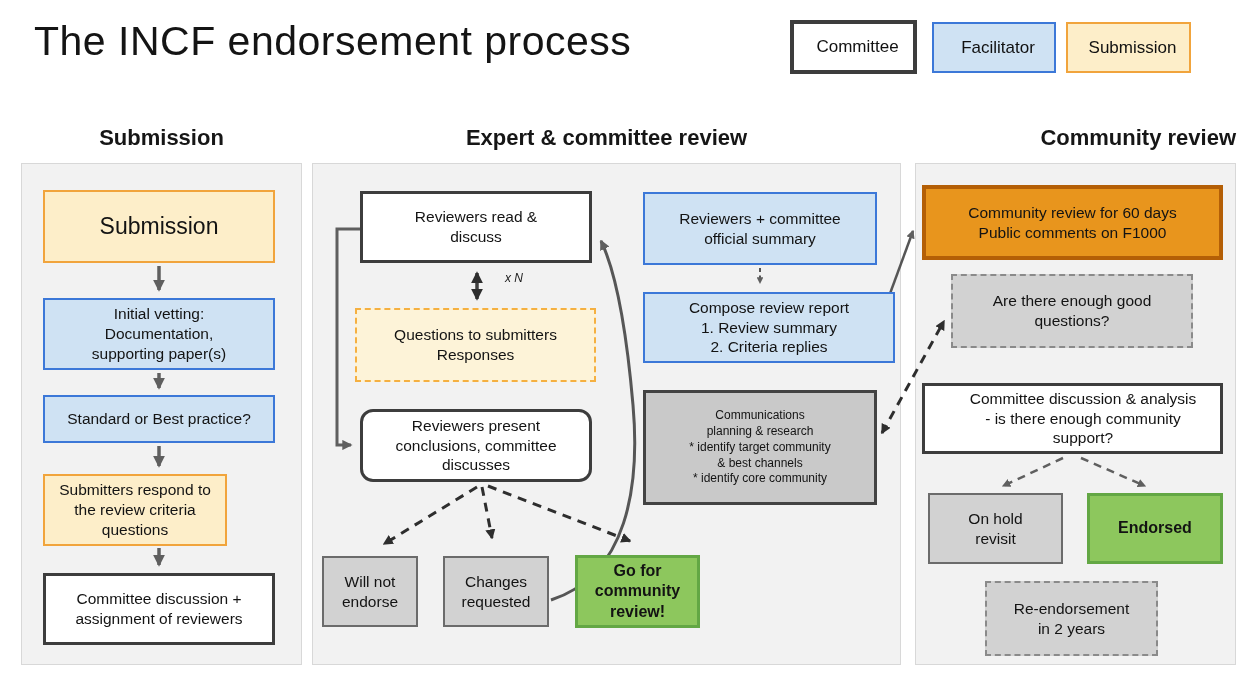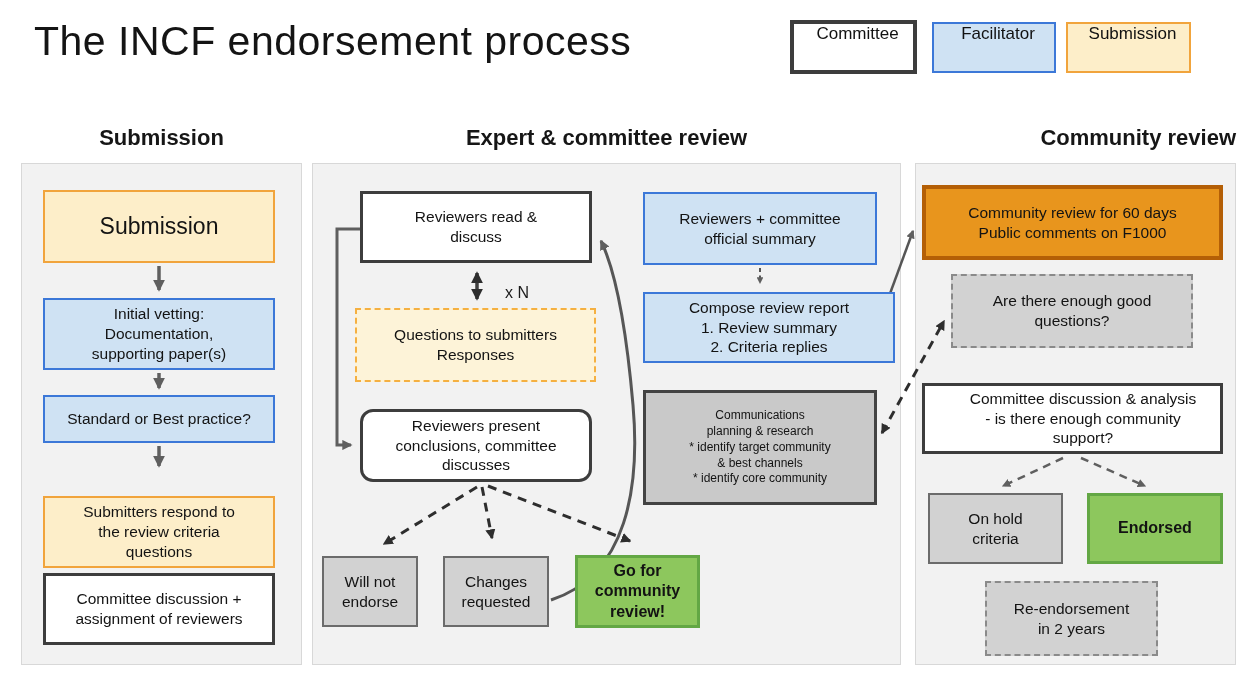--- a/index.html
+++ b/index.html
@@ -17,21 +17,21 @@
   html,body{margin:0;padding:0;background:#ffffff;}
   #canvas{
     position:relative; width:1253px; height:688px; overflow:hidden;
     background:#ffffff;
     font-family:"Liberation Sans","DejaVu Sans",sans-serif;
     color:#111111;
   }
   .abs{position:absolute; box-sizing:border-box;}
   #title{left:34px; top:18px; font-size:41px; letter-spacing:0.5px; color:#141414;}
   .legend-box{
-    display:flex; align-items:flex-start; justify-content:center;
+    display:flex; align-items:center; justify-content:center;
     font-size:17px; z-index:3;padding-left:8px;
   }
   #legend-committee{left:790px; top:20px; width:127px; height:54px;
     background:var(--committee-fill); border:4px solid var(--committee-border);}
   #legend-facilitator{left:932px; top:22px; width:124px; height:51px;
     background:var(--facilitator-fill); border:2px solid var(--facilitator-border);}
   #legend-submitters{left:1066px; top:22px; width:125px; height:51px;
     background:var(--submitters-fill); border:2px solid var(--submitters-border);}
   .col-header{
     top:125px; font-size:22px; font-weight:bold; text-align:center; z-index:3; color:#161616;
@@ -57,21 +57,21 @@
   .submitters{background:var(--submitters-fill); border:2px solid var(--submitters-border);}
   .submitters-dashed{background:var(--submitters-dashed-fill); border:2px dashed var(--submitters-dashed-border);}
   .gray{background:var(--gray-fill); border:2px solid var(--gray-border);}
   .gray-dashed{background:var(--gray-fill); border:2px dashed var(--gray-dashed-border);}
   .green{background:var(--green-fill); border:3px solid var(--green-border); font-weight:bold; font-size:16px;}
   .orange{background:var(--orange-fill); border:4px solid var(--orange-border);}
 
   #node-submission{left:43px; top:190px; width:232px; height:73px; font-size:23px;}
   #node-initial-vetting{left:43px; top:298px; width:232px; height:72px;}
   #node-standard-best{left:43px; top:395px; width:232px; height:48px;}
-  #node-submitters-respond{left:43px; top:474px; width:232px; height:72px;margin-top:22px;}
+  #node-submitters-respond{left:43px; top:474px; width:184px; height:72px;}
   #node-committee-discussion{left:43px; top:573px; width:232px; height:72px;}
 
   #node-reviewers-read{left:360px; top:191px; width:232px; height:72px;}
   #node-questions{left:355px; top:308px; width:241px; height:74px;}
   #node-reviewers-present{left:360px; top:409px; width:232px; height:73px;border-radius:13px;}
   #node-will-not-endorse{left:322px; top:556px; width:96px; height:71px;}
   #node-changes-requested{left:443px; top:556px; width:106px; height:71px;}
   #node-go-for-review{left:575px; top:555px; width:125px; height:73px;}
   #node-official-summary{left:643px; top:192px; width:234px; height:73px;}
   #node-compose-report{left:643px; top:292px; width:252px; height:71px;}
@@ -80,21 +80,21 @@
   #node-communications .sub{font-size:12px; line-height:1.3; margin-top:1px;}
   #node-communications .main{font-size:12px;}
 
   #node-community-60{left:922px; top:185px; width:301px; height:75px;}
   #node-enough-questions{left:951px; top:274px; width:242px; height:74px;}
   #node-committee-analysis{left:922px; top:383px; width:301px; height:71px; border-width:3px;padding-left:21px;}
   #node-on-hold{left:928px; top:493px; width:135px; height:71px;}
   #node-endorsed{left:1087px; top:493px; width:136px; height:71px;}
   #node-re-endorsement{left:985px; top:581px; width:173px; height:75px;}
 
-  #label-xn{left:505px; top:284px; font-size:16px; z-index:3; color:#1b1b1b;}
+  #label-xn{left:505px; top:271px; font-size:12px; font-style:italic; z-index:3; color:#1b1b1b;}
 </style>
 </head>
 <body>
 
 <div id="canvas">
 
   <div id="title" class="abs">The INCF endorsement process</div>
 
   <div id="legend-committee" class="abs legend-box">
     <span>Committee</span>
@@ -190,18 +190,18 @@
   </div>
 
   <div id="node-community-60" class="abs node orange">Community review for 60 days
 Public comments on F1000</div>
   <div id="node-enough-questions" class="abs node gray-dashed">Are there enough good
 questions?</div>
   <div id="node-committee-analysis" class="abs node committee">Committee discussion &amp; analysis
 - is there enough community
 support?</div>
   <div id="node-on-hold" class="abs node gray">On hold
-criteria</div>
+revisit</div>
   <div id="node-endorsed" class="abs node green">Endorsed</div>
   <div id="node-re-endorsement" class="abs node gray-dashed">Re-endorsement
 in 2 years</div>
 
 </div>
 
 </body></html>

